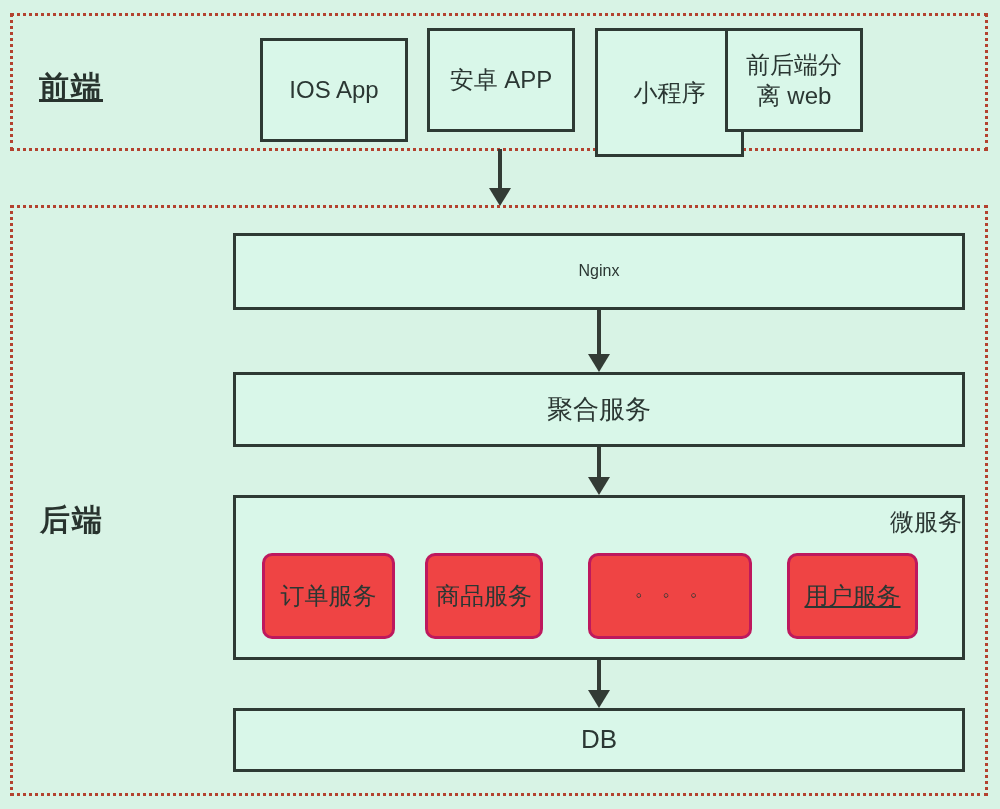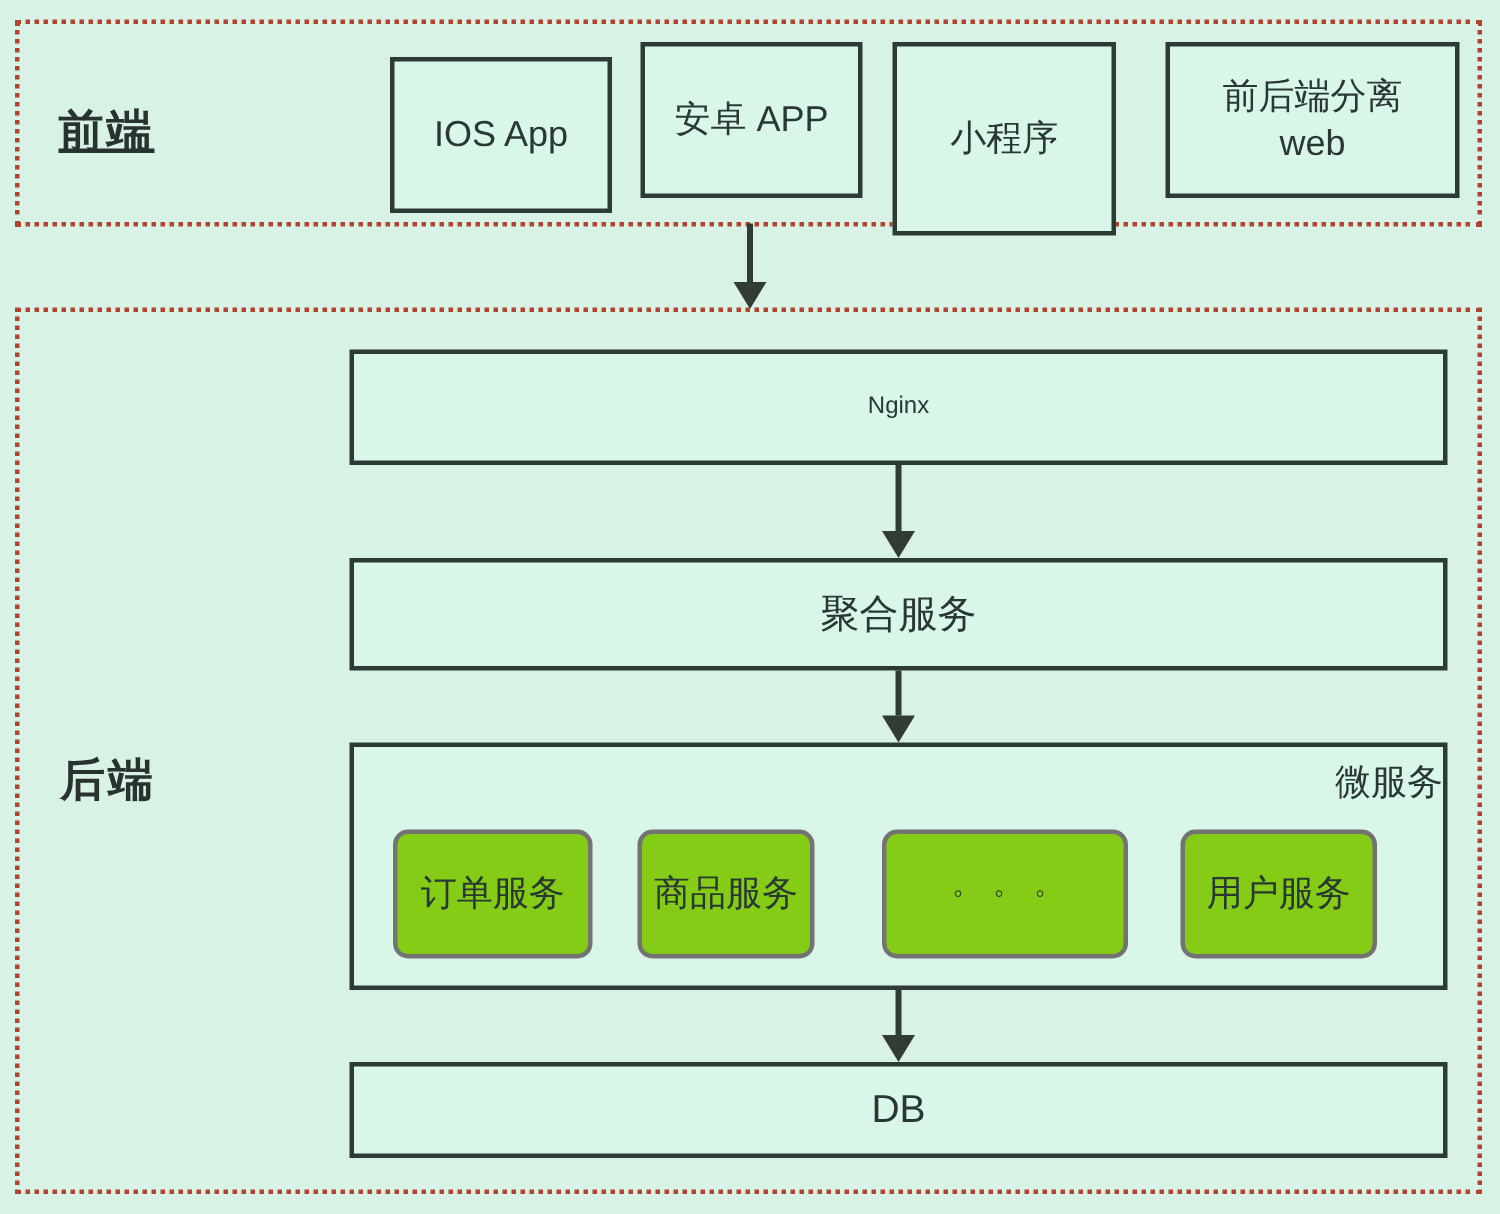--- a/index.html
+++ b/index.html
@@ -38,48 +38,48 @@
     text-align:center;
     font-size:24px;
     font-weight:500;
     color:#2b3733;
     line-height:1.3;
   }
   
   .fb0{left:247px;top:12px;width:148px;height:104px;margin-top:10px;}
   .fb1{left:414px;top:12px;width:148px;height:104px;}
   .fb2{left:582px;top:12px;width:149px;height:129px;}
-  .fb3{left:764px;top:12px;width:196px;height:104px;padding:4px 14px;}
+  .fb3{left:712px;top:12px;width:138px;height:104px;padding:4px 14px;}
   
   .bx-nginx{left:220px;top:25px;width:732px;height:77px;font-size:16px;}
   .bx-agg{left:220px;top:164px;width:732px;height:75px;font-size:26px;text-align:right;}
   .bx-micro{left:220px;top:287px;width:732px;height:165px;display:block;}
   .bx-db{left:220px;top:500px;width:732px;height:64px;font-size:26px;justify-content:center;}
   .micro-title{
     text-align:right;
     font-size:24px;
     font-weight:500;
     margin-top:8px;
   }
   .service{
     position:absolute;
     box-sizing:border-box;
-    background:#84cc16;
-    border:3px solid #737373;
+    background:#ef4444;
+    border:3px solid #be185d;
     border-radius:10px;
     display:flex;
     align-items:center;
     justify-content:center;
     font-size:24px;
     font-weight:500;
   }
   .sv0{left:26px;top:55px;width:133px;height:86px;}
   .sv1{left:189px;top:55px;width:118px;height:86px;}
   .sv2{left:352px;top:55px;width:164px;height:86px;font-size:18px;letter-spacing:8px;}
-  .sv3{left:551px;top:55px;width:131px;height:86px;}
+  .sv3{left:551px;top:55px;width:131px;height:86px;text-decoration:underline;}
   
   .arrow{
     position:absolute;
     width:22px;
     display:flex;
     flex-direction:column;
     align-items:center;
   }
   .arrow .stem{width:4px;flex:1;background:#333b35;}
   .arrow .head{

